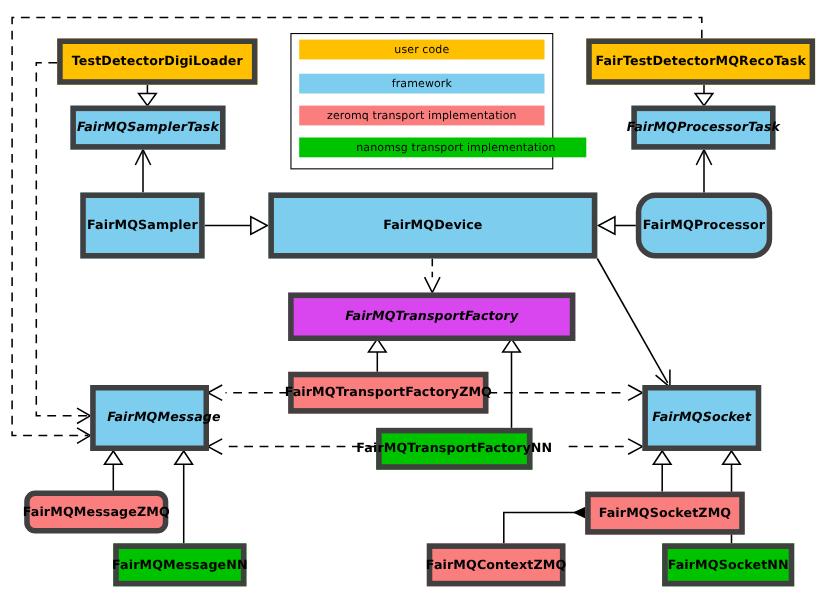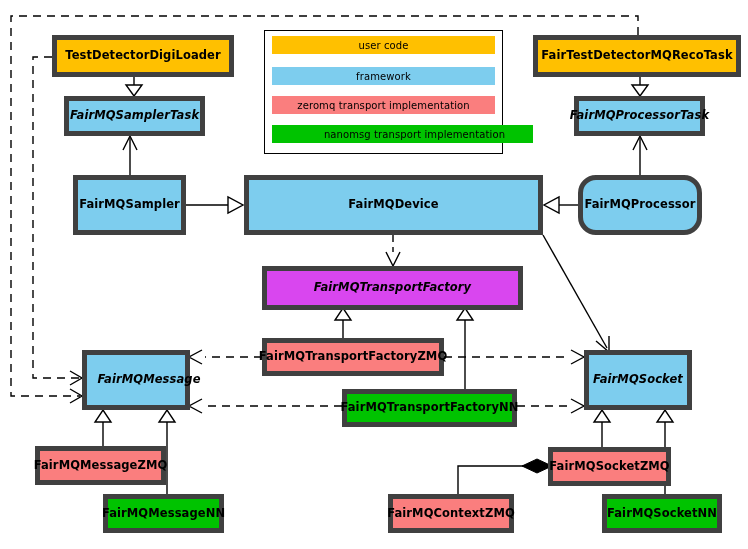--- a/index.html
+++ b/index.html
@@ -203,41 +203,41 @@
   </div>
 
   <div class="node abstract" style="left:262px; top:266px; width:261px; height:44px; background:#d946ef;">
     <span>FairMQTransportFactory</span>
   </div>
 
   <div class="node" style="left:262px; top:338px; width:182px; height:38px; background:#FA7E7E;">
     <span>FairMQTransportFactoryZMQ</span>
   </div>
 
-  <div class="node" style="left:342px; top:389px; width:175px; height:38px; background:#00C300;">
+  <div class="node" style="left:342px; top:389px; width:142px; height:38px; background:#00C300;">
     <span>FairMQTransportFactoryNN</span>
   </div>
 
   <div class="node abstract" style="left:82px; top:350px; width:108px; height:60px; background:#7DCDEE;padding-left:29px;">
     <span>FairMQMessage</span>
   </div>
 
-  <div class="node" style="left:35px; top:446px; width:131px; height:39px; background:#FA7E7E;">
+  <div class="node" style="left:22px; top:446px; width:131px; height:39px; background:#FA7E7E;border-radius:10px;">
     <span>FairMQMessageZMQ</span>
   </div>
 
   <div class="node" style="left:103px; top:494px; width:121px; height:39px; background:#00C300;">
     <span>FairMQMessageNN</span>
   </div>
 
   <div class="node abstract" style="left:584px; top:350px; width:108px; height:60px; background:#7DCDEE;">
     <span>FairMQSocket</span>
   </div>
 
-  <div class="node" style="left:548px; top:447px; width:123px; height:39px; background:#FA7E7E;">
+  <div class="node" style="left:532px; top:447px; width:145px; height:39px; background:#FA7E7E;">
     <span>FairMQSocketZMQ</span>
   </div>
 
   <div class="node" style="left:602px; top:494px; width:120px; height:39px; background:#00C300;">
     <span>FairMQSocketNN</span>
   </div>
 
   <div class="node" style="left:388px; top:494px; width:126px; height:39px; background:#FA7E7E;">
     <span>FairMQContextZMQ</span>
   </div>

